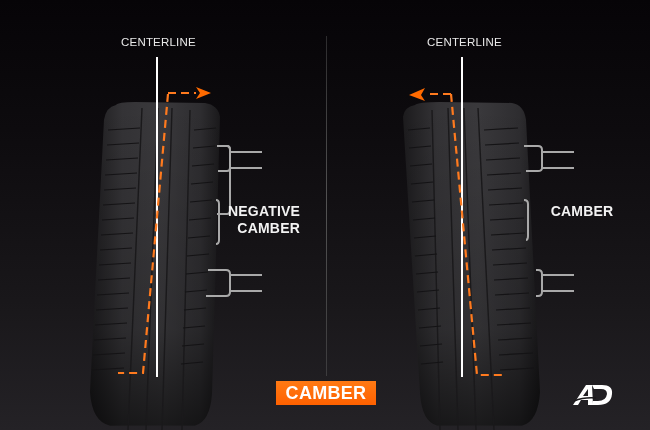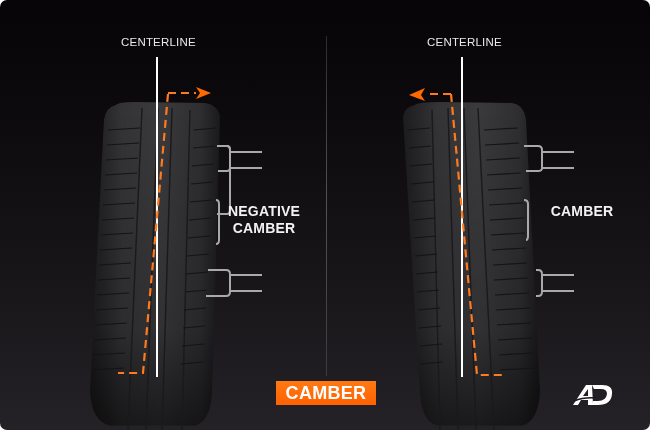--- a/index.html
+++ b/index.html
@@ -1,17 +1,17 @@
 <!DOCTYPE html>
 <html><head>
 <meta charset="utf-8">
 <style>
   html,body{margin:0;padding:0;}
   body{width:650px;height:430px;overflow:hidden;font-family:"Liberation Sans","DejaVu Sans",sans-serif;}
-  #canvas{position:relative;width:650px;height:430px;background:linear-gradient(180deg,#060407 0%,#0d0b0e 30%,#19171a 70%,#242226 100%);overflow:hidden;border-radius:7px;}
+  #canvas{position:relative;width:650px;height:430px;background:linear-gradient(180deg,#060407 0%,#0d0b0e 30%,#19171a 70%,#242226 100%);overflow:hidden;}
   .label{position:absolute;color:#e9e9e9;font-weight:400;letter-spacing:0.2px;}
   .centerline-label{font-size:11.5px;top:36px;}
   .side-label{font-size:14px;font-weight:700;line-height:17px;text-align:center;color:#f2f2f2;}
   .badge{position:absolute;left:276px;top:381px;width:100px;height:24px;background:linear-gradient(180deg,#ff7a14 0%,#ff6100 100%);color:#fff;font-weight:700;font-size:18px;line-height:24px;text-align:center;letter-spacing:0.3px;}
   .divider{position:absolute;left:326px;top:36px;width:1px;height:340px;background:linear-gradient(180deg,rgba(90,90,90,0.45),rgba(90,90,90,0.9),rgba(90,90,90,0.5));}
   svg{position:absolute;left:0;top:0;}
   .logo{position:absolute;left:572px;top:383px;}
 </style>
 </head>
 <body>
@@ -161,21 +161,21 @@
       <path d="M451,94 L425,94"></path>
     </g>
     <polygon points="425,88 409,95 425,101 421,95" fill="#ff6a00"></polygon>
   </svg>
 
   <div class="divider"></div>
 
   <div class="label centerline-label" style="left:121px;">CENTERLINE</div>
   <div class="label centerline-label" style="left:427px;">CENTERLINE</div>
 
-  <div class="label side-label" style="left:228px;top:203px;width:72px;">
+  <div class="label side-label" style="left:228px;top:203px;width:72px;text-align:right;">
     <div>NEGATIVE</div>
     <div>CAMBER</div>
   </div>
   <div class="label side-label" style="left:545px;top:203px;width:74px;">
     <div>CAMBER</div>
   </div>
 
   <div class="badge">CAMBER</div>
 
   <svg class="logo" width="44" height="24" viewBox="0 0 44 24">

